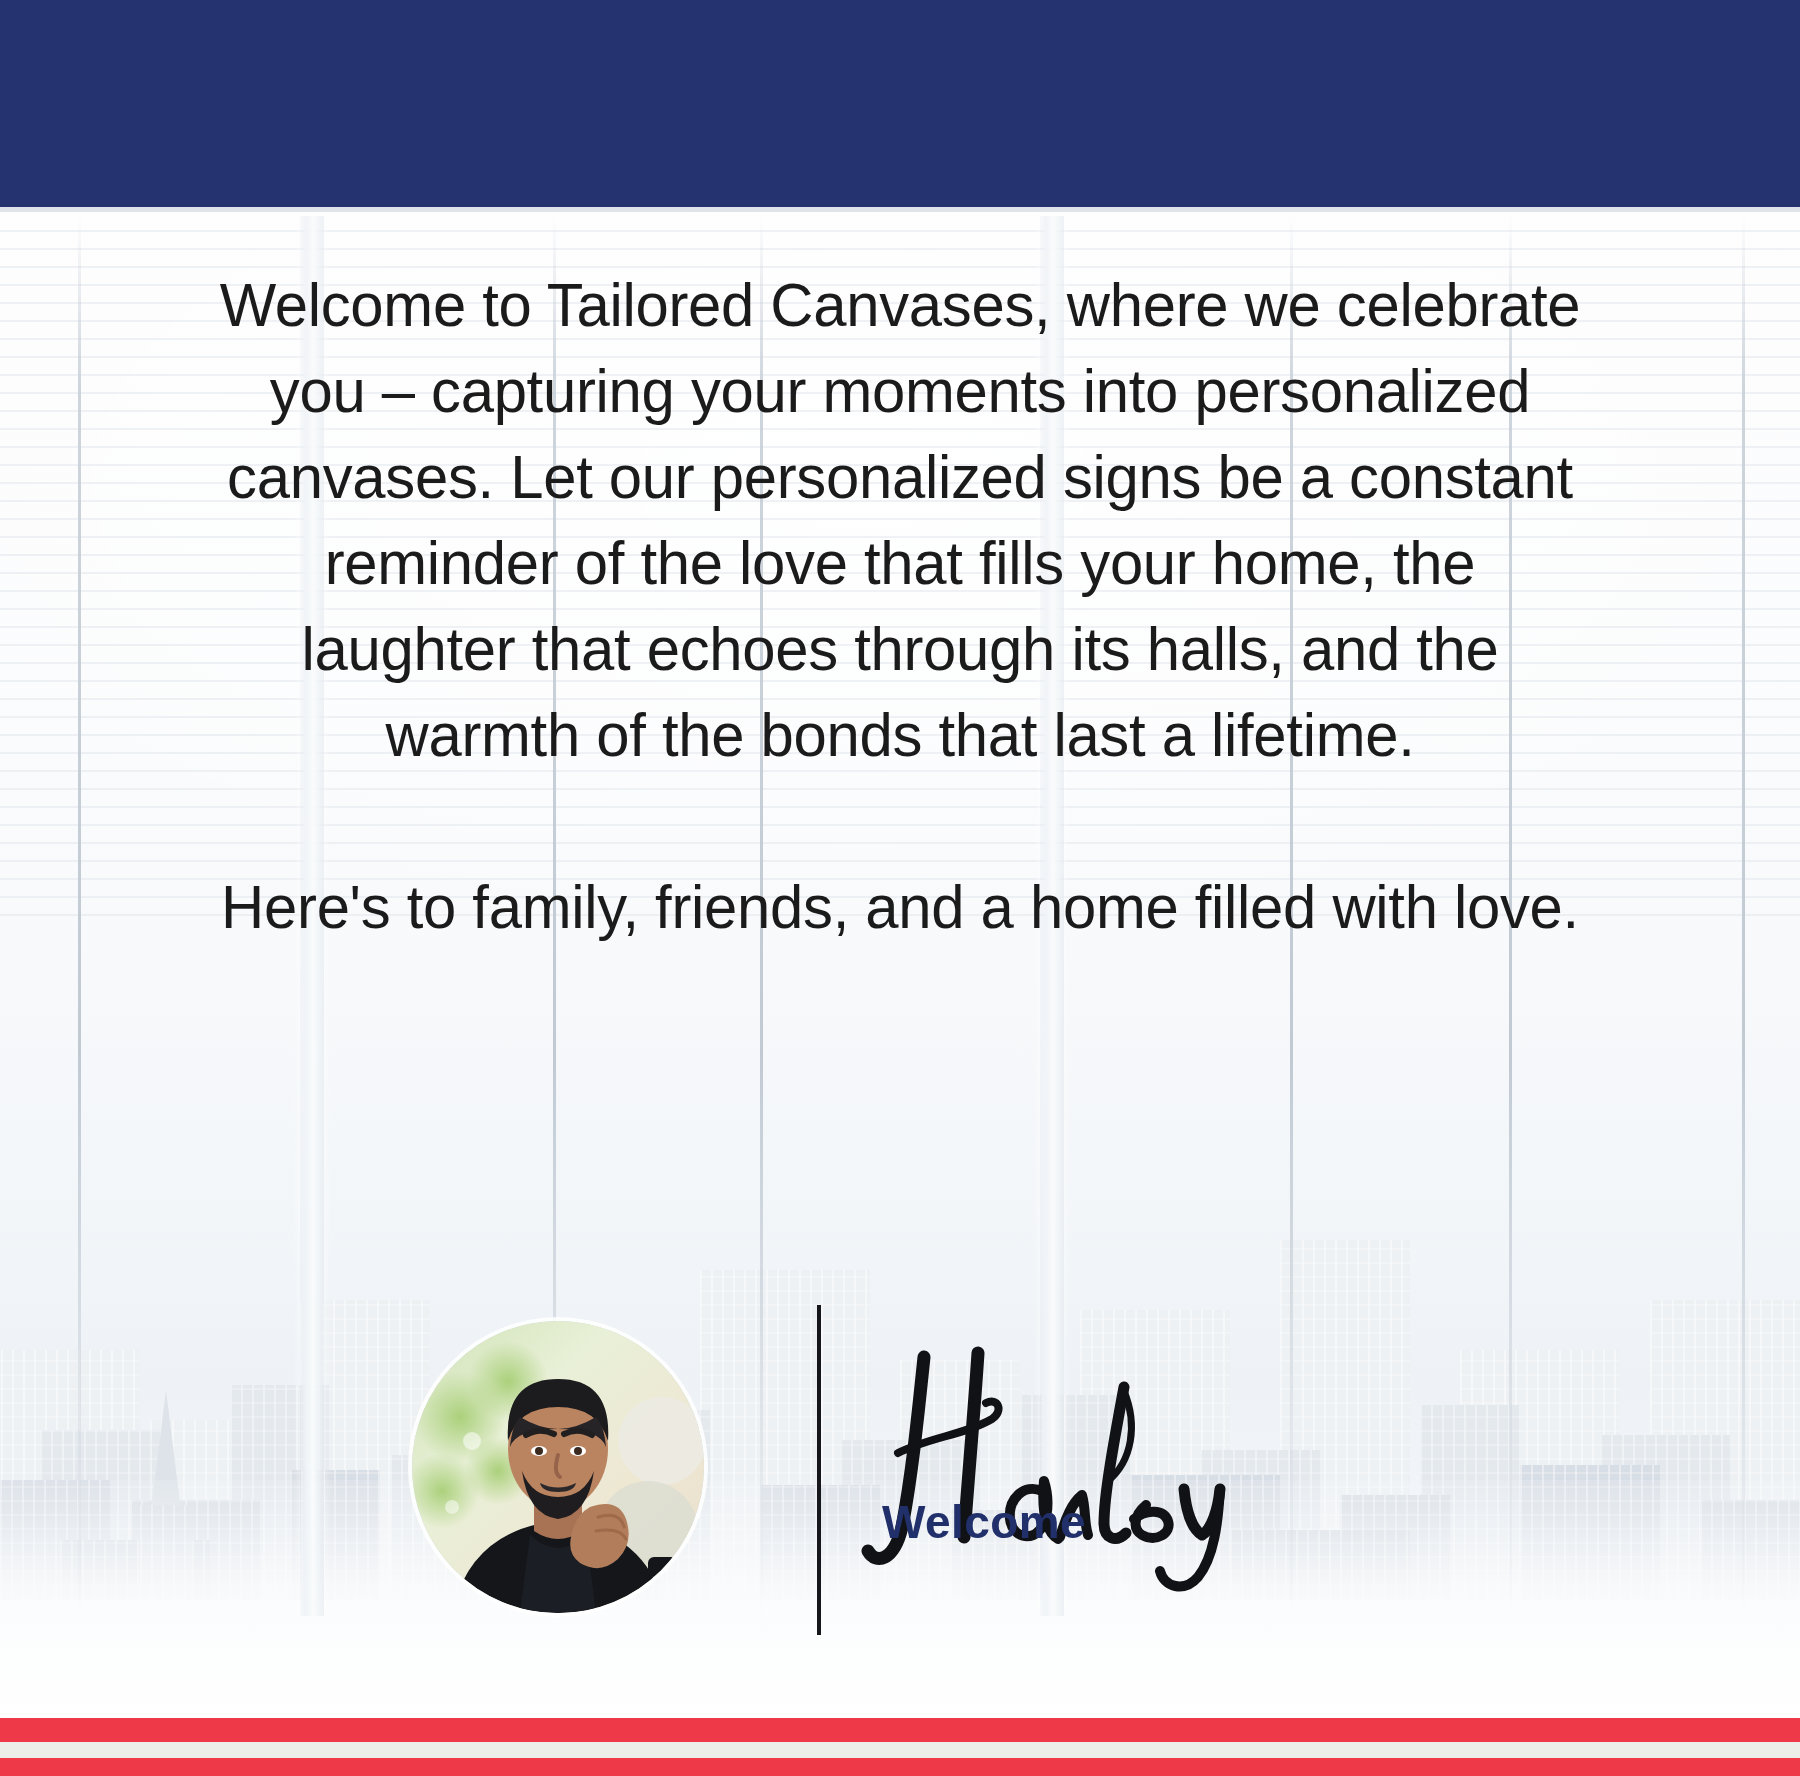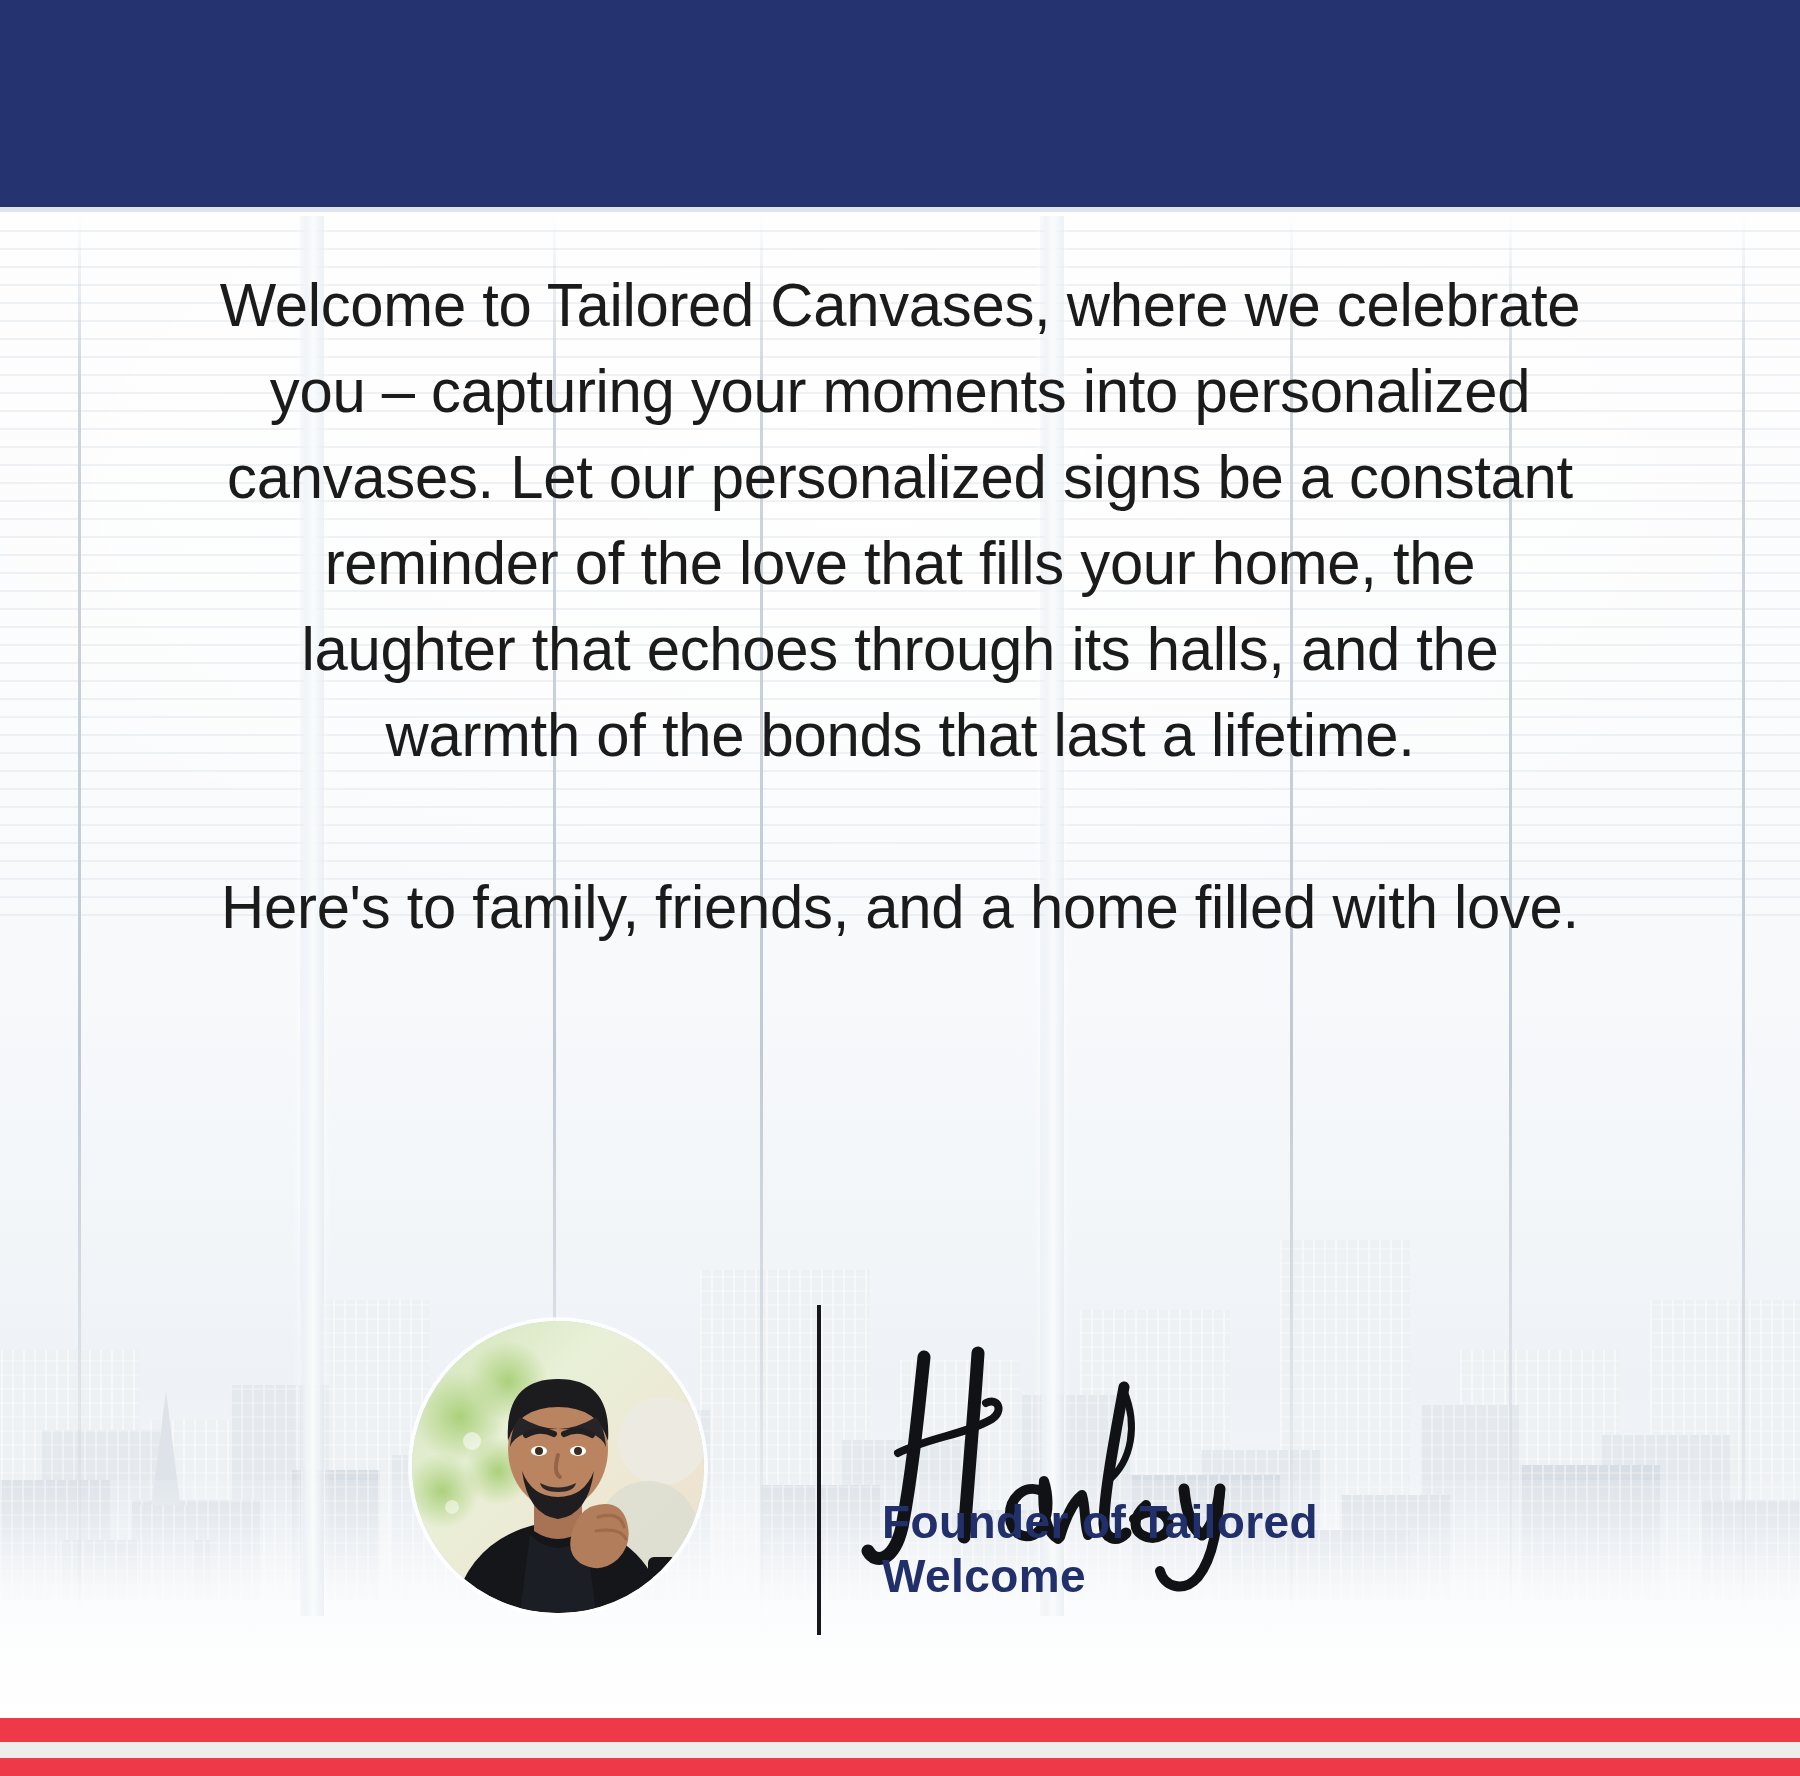--- a/index.html
+++ b/index.html
@@ -459,21 +459,20 @@
 
           <path d="M288 254 C 300 244, 318 244, 322 256 C 326 268, 310 278, 296 270 C 286 264, 288 250, 300 240" stroke-width="10"></path>
 
           <path d="M338 224 C 340 246, 346 264, 356 270 C 366 264, 372 244, 374 224" stroke-width="11"></path>
           <path d="M374 224 C 372 258, 368 292, 352 312 C 338 328, 318 322, 314 306" stroke-width="10"></path>
         </g>
       </svg>
     </div>
 
     <div class="sig-role">
-      <div>Founder of Tailored</div>
       <div>Welcome</div>
     </div>
   </div>
 
   <div class="stripe stripe-top"></div>
   <div class="stripe stripe-gap"></div>
   <div class="stripe stripe-bottom"></div>
 
 </div>
 

